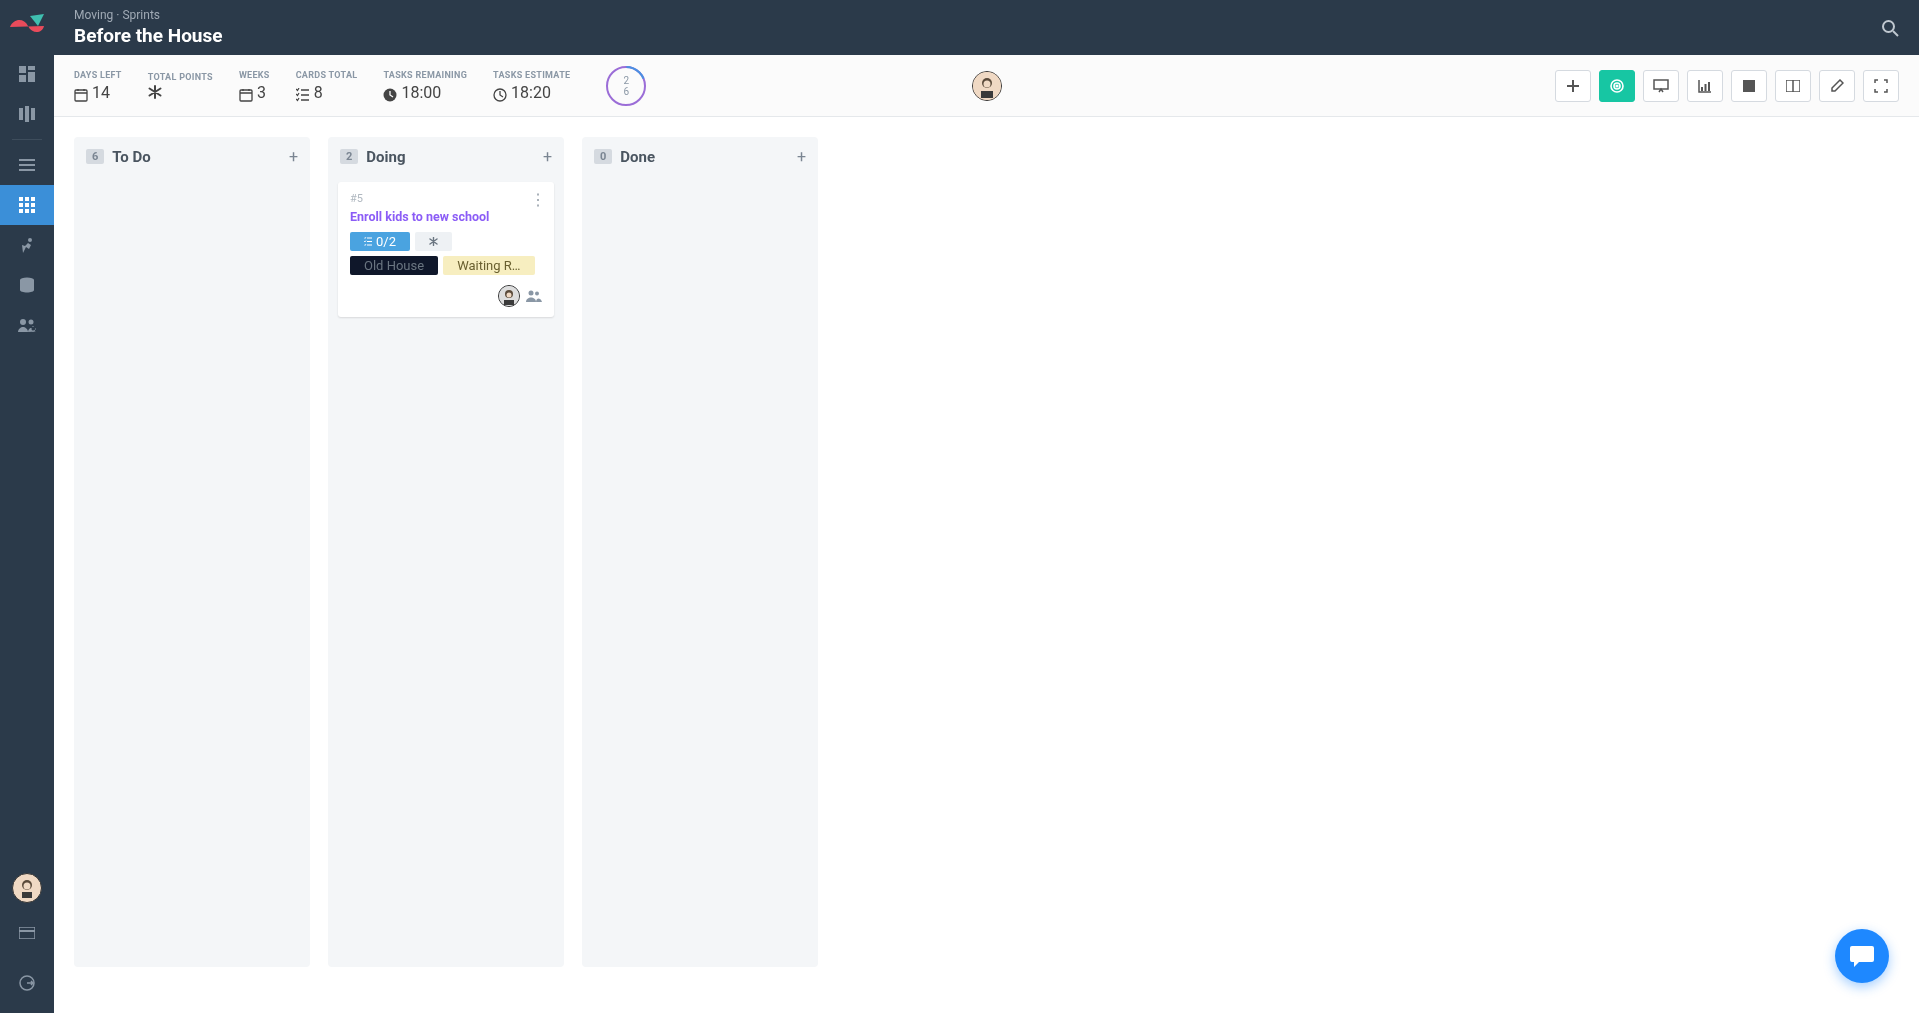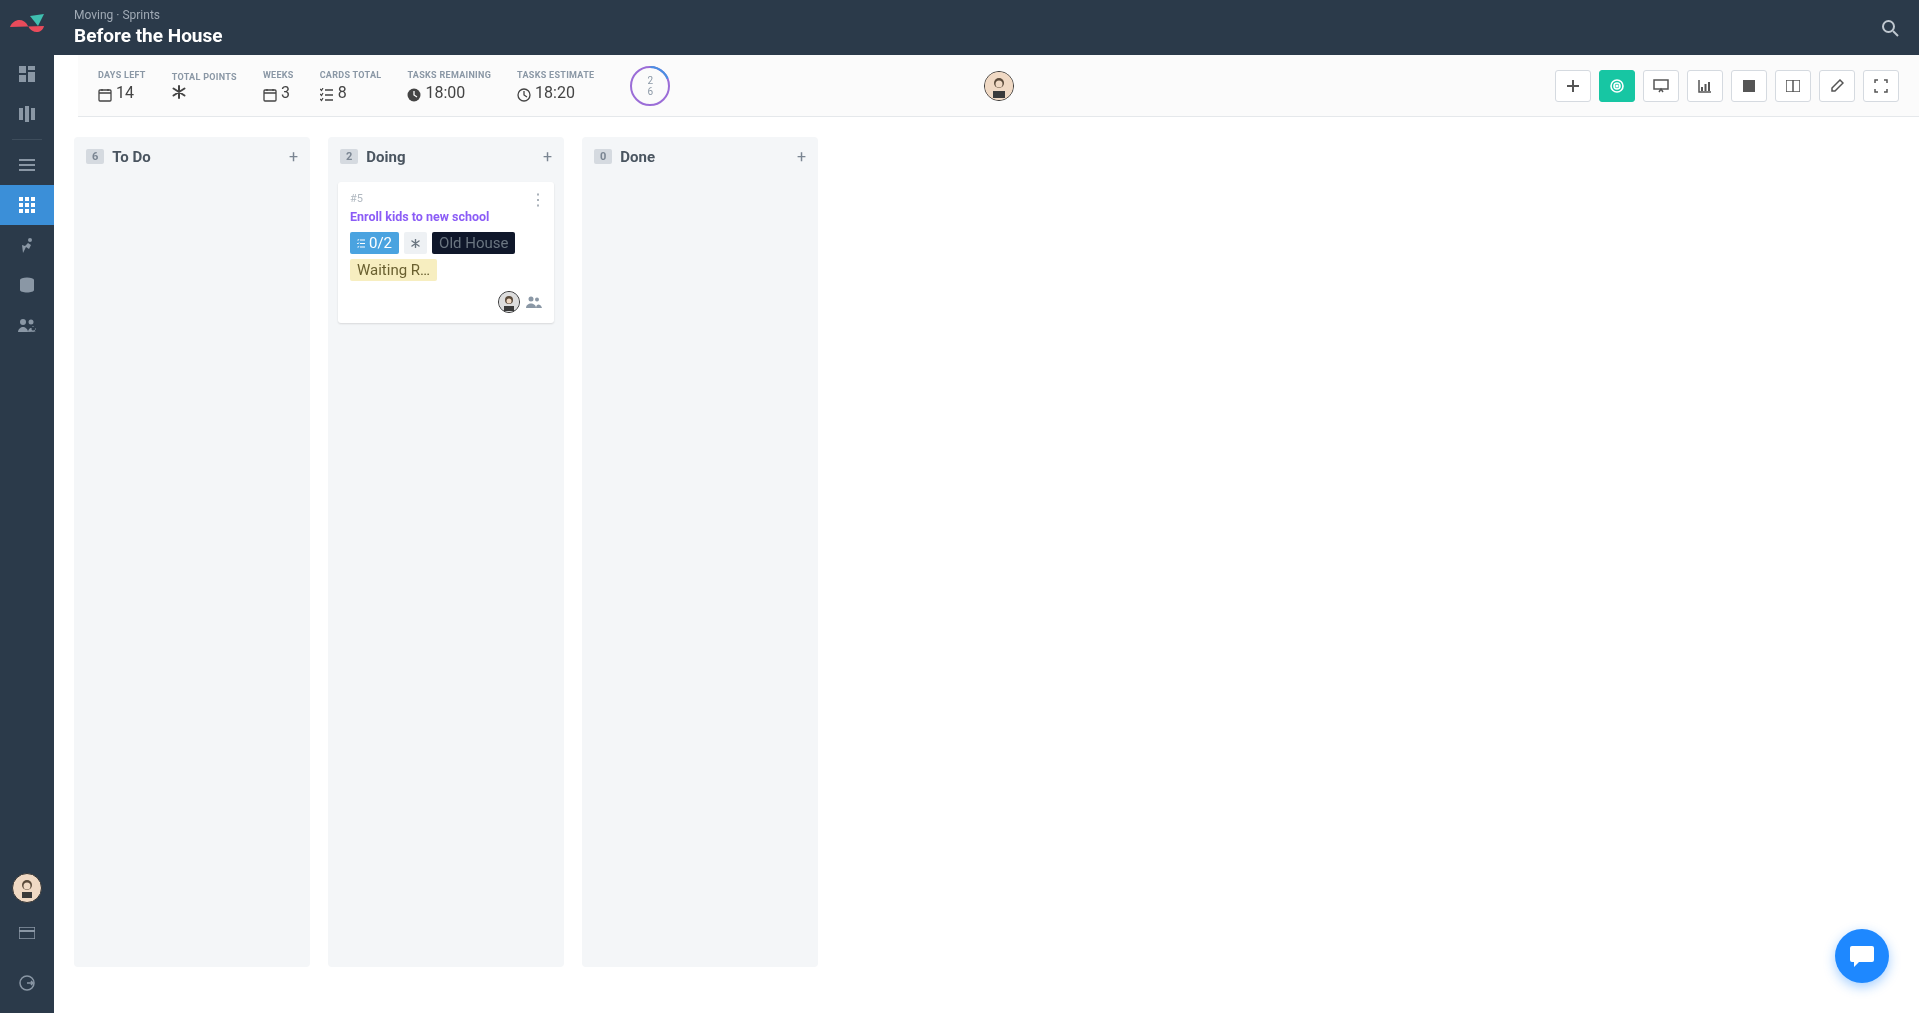--- a/index.html
+++ b/index.html
@@ -15,21 +15,21 @@
 .avatar-circ { width:30px; height:30px; border-radius:50%; background:#f0d9c4; border:1px solid #333; display:flex; align-items:center; justify-content:center; overflow:hidden; }
 
 
 .header { position:absolute; left:54px; top:0; right:0; height:55px; background:#2b3a4a; color:#fff; display:flex; align-items:center; padding:16px 20px; }
 .breadcrumb { font-size:12px; color:#a0aab5; }
 .page-title { font-size:19px; font-weight:700; color:#fff; margin-top:2px; }
 .header-left { display:flex; flex-direction:column; }
 .header-search { margin-left:auto; color:#c0c8d0; cursor:pointer; }
 
 
-.statsbar { position:absolute; left:54px; top:55px; right:0; height:62px; background:#fbfbfb; border-bottom:1px solid #e5e8eb; display:flex; align-items:center; padding:0 20px;margin-left:24px; }
+.statsbar { position:absolute; left:54px; top:55px; right:0; height:62px; background:#fbfbfb; border-bottom:1px solid #e5e8eb; display:flex; align-items:center; padding:0 20px; }
 .stat { margin-right:26px; }
 .stat-label { font-size:9px; font-weight:700; color:#8a97a5; letter-spacing:0.3px; text-transform:uppercase; }
 .stat-value { font-size:16px; color:#444; margin-top:3px; display:flex; align-items:flex-end; gap:4px; }
 .stat-value svg { flex-shrink:0; }
 .ring { width:40px; height:40px; border-radius:50%; border:2px solid #9b6dd7; display:flex; flex-direction:column; align-items:center; justify-content:center; font-size:10px; color:#8a97a5; margin-left:10px; line-height:1.1; position:relative; }
 .ring::before { content:""; position:absolute; inset:-2px; border-radius:50%; border:2px solid #4a90e2; clip-path:polygon(50% 0, 100% 0, 100% 30%, 50% 50%); pointer-events:none; }
 .stats-avatar { margin-left:auto; margin-right:auto; width:30px; height:30px; border-radius:50%; background:#f0d9c4; border:1px solid #333; position:absolute; left:50%; transform:translateX(-50%); }
 .toolbar { display:flex; gap:8px; margin-left:auto; }
 .tool-btn { width:36px; height:32px; border:1px solid #d5dae0; border-radius:3px; background:#fff; display:flex; align-items:center; justify-content:center; cursor:pointer; color:#555; }
 .tool-btn.accent { background:#17c6a3; border-color:#17c6a3; color:#fff; }
@@ -39,21 +39,21 @@
 .column { width:236px; background:#f4f6f8; border-radius:4px; display:flex; flex-direction:column; min-height:830px; }
 .col-header { display:flex; align-items:center; padding:10px 12px; gap:8px; }
 .col-count { background:#d5dae0; color:#7a8592; font-size:11px; font-weight:700; padding:1px 6px; border-radius:2px; }
 .col-title { font-size:15px; font-weight:700; color:#4a5560; }
 .col-add { margin-left:auto; color:#7a8592; cursor:pointer; font-size:16px; }
 .card { background:#fff; margin:6px 10px; border-radius:3px; box-shadow:0 1px 2px rgba(0,0,0,0.12); padding:10px 12px; position:relative; }
 .card-id { font-size:11px; color:#b0b8c0; }
 .card-menu { position:absolute; top:8px; right:8px; color:#9aa3ad; cursor:pointer; }
 .card-title { font-size:12.5px; font-weight:700; color:#8b5cf6; margin-top:4px; }
 .tags { display:flex; flex-wrap:wrap; gap:5px; margin-top:8px; }
-.tag { font-size:15px; padding:2px 7px; border-radius:2px; display:inline-flex; align-items:center; gap:3px; }
+.tag { font-size:13px; padding:2px 14px; border-radius:2px; display:inline-flex; align-items:center; gap:3px; }
 .tag-tasks { background:#4aa3e0; color:#fff; }
 .tag-star { background:#eef1f4; color:#6a7580; }
 .tag-oldhouse { background:#0f172a; color:#6a7580; }
 .tag-waiting { background:#f7eec0; color:#6a6030; }
 .card-footer { display:flex; justify-content:flex-end; gap:6px; margin-top:10px; align-items:center; }
 .mini-avatar { width:22px; height:22px; border-radius:50%; background:#d5dae0; border:1px solid #333; }
 
 
 .chat-bubble { position:absolute; right:30px; bottom:30px; width:54px; height:54px; border-radius:50%; background:#1e88ff; display:flex; align-items:center; justify-content:center; color:#fff; box-shadow:0 4px 12px rgba(30,136,255,0.4); cursor:pointer; }
 

